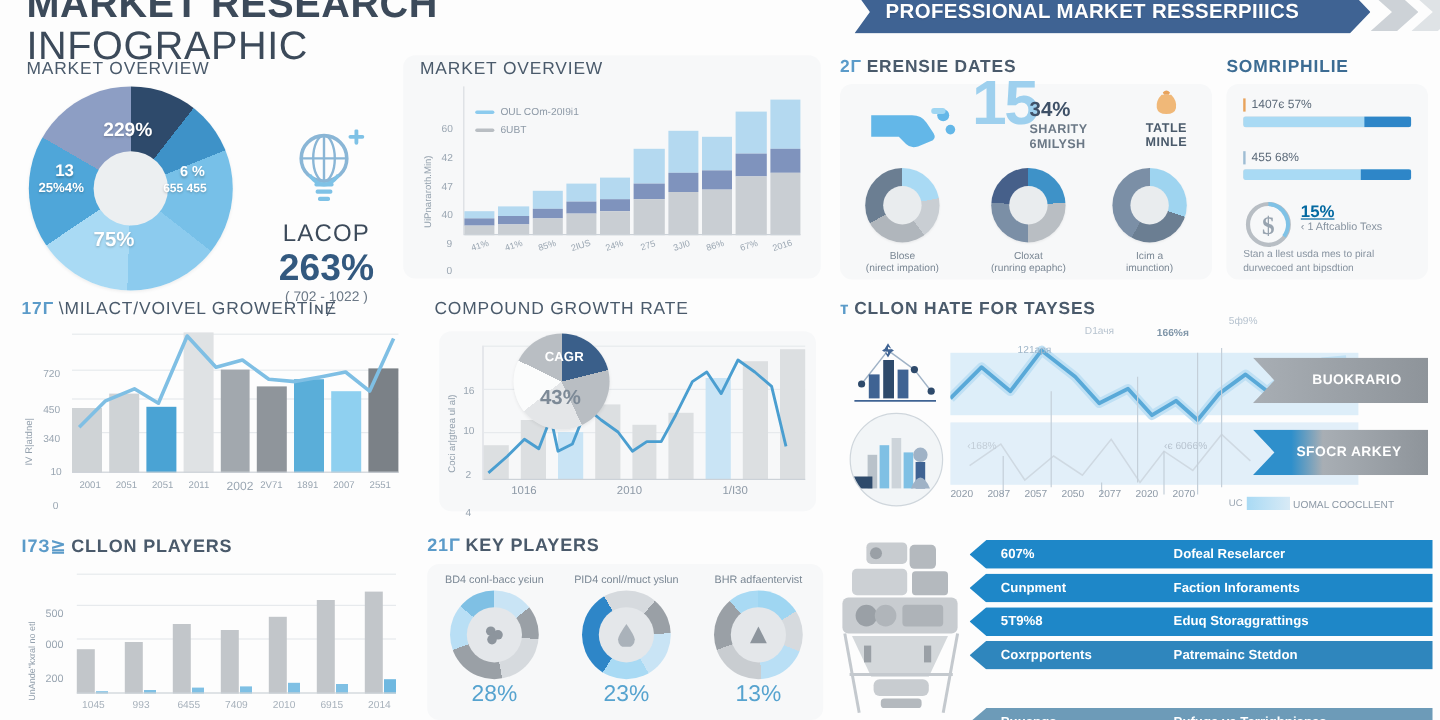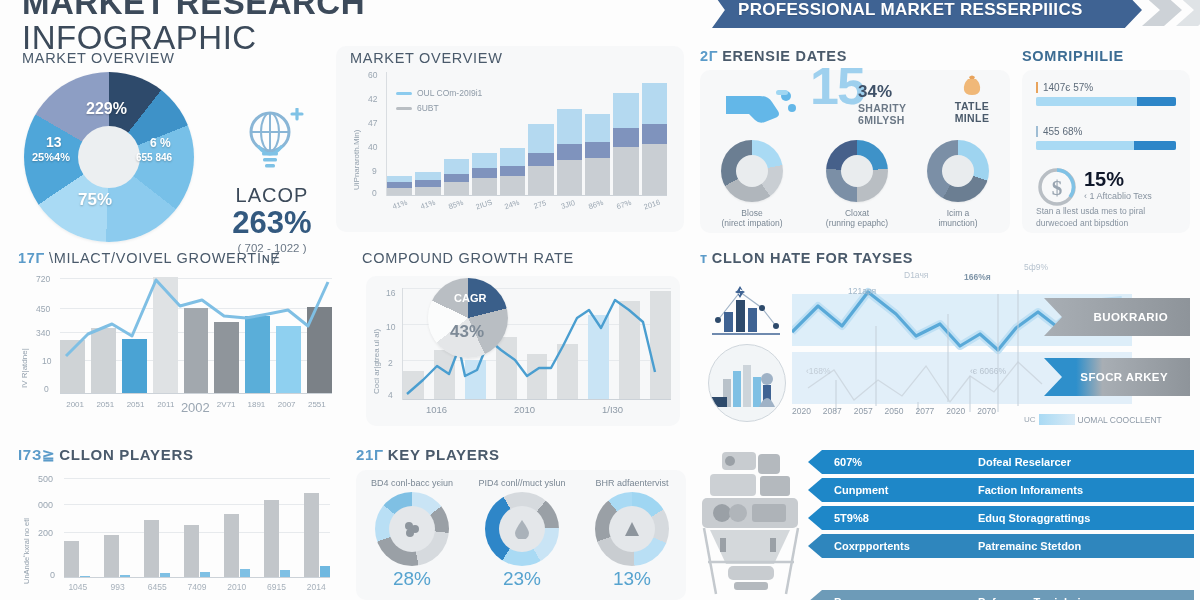--- a/index.html
+++ b/index.html
@@ -86,21 +86,21 @@
 
   
   .bulb-stat { position:absolute; text-align:center; width:130px; }
   .bulb-ico { width:64px; height:70px; margin:0 auto 6px; position:relative; }
   .stat-name { font-size:20px; letter-spacing:1px; color:#3c4a5a; }
   .stat-big { font-size:31px; font-weight:700; color:#33597f; line-height:1.05; }
   .stat-sub { font-size:11.5px; color:#6b7886; margin-top:2px; }
 
   
   .axis-lbl {
-    font-size:8.5px; color:#9aa6b2; position:absolute; white-space:nowrap;
+    font-size:8.5px; color:#9aa6b2; position:absolute; white-space:nowrap;margin-top:32px;
   }
   .axis-y-title {
     position:absolute; font-size:8px; color:#93a0ad;
     transform-origin: left top; transform: rotate(-90deg); white-space:nowrap;
   }
   .gridline { position:absolute; height:1px; background:#e7eaed; }
   .baseline { position:absolute; height:1px; background:#ccd2d8; }
 
   .bar { position:absolute; bottom:0; }
   .legend-row { position:absolute; display:flex; align-items:center; gap:5px; font-size:8.5px; color:#8e9aa7; }
@@ -151,21 +151,21 @@
     <div class="chev c2"></div>
   </div>
 
   <div class="panel" style="left:22px; top:50px; width:310px; height:190px;">
     <div class="sec-title">MARKET OVERVIEW</div>
 
     <div class="pie" style="left:2px; top:22px;">
       <div class="hole"></div>
       <div class="pie-lbl blurtext" style="left:62px; top:28px; font-size:16px;">229%</div>
       <div class="pie-lbl blurtext" style="left:126px; top:64px; font-size:12px;">6 %</div>
-      <div class="pie-lbl blurtext" style="left:112px; top:80px; font-size:10px;">655 846</div>
+      <div class="pie-lbl blurtext" style="left:112px; top:80px; font-size:10px;">655 455</div>
       <div class="pie-lbl blurtext" style="left:22px; top:62px; font-size:14px;">13</div>
       <div class="pie-lbl blurtext" style="left:8px; top:79px; font-size:11px;">25%4%</div>
       <div class="pie-lbl blurtext" style="left:54px; top:118px; font-size:17px;">75%</div>
     </div>
 
     <div class="bulb-stat" style="left:185px; top:58px;">
       <div class="bulb-ico">
         <svg width="64" height="70" viewBox="0 0 64 70">
           <circle cx="30" cy="24" r="19" fill="none" stroke="#8ab6d6" stroke-width="3"></circle>
           <ellipse cx="30" cy="24" rx="9" ry="19" fill="none" stroke="#8ab6d6" stroke-width="2"></ellipse>
@@ -363,21 +363,21 @@
       </div>
 
       <div style="position:absolute; left:14px; top:96px;">
         <svg width="42" height="42" viewBox="0 0 42 42">
           <circle cx="21" cy="21" r="17" fill="none" stroke="#b8bec4" stroke-width="3.5"></circle>
           <path d="M21 4 a17 17 0 0 1 13 27" fill="none" stroke="#7fc2e6" stroke-width="3.5"></path>
           <text x="21" y="29" font-size="21" font-weight="700" fill="#98a4b0" text-anchor="middle" font-family="Liberation Serif, serif">$</text>
         </svg>
       </div>
       <div style="position:absolute; left:62px; top:98px;">
-        <div style="font-size:20px; font-weight:600; color:#0f172a;">15%</div>
+        <div style="font-size:14px; font-weight:600; color:#0369a1;text-decoration:underline;">15%</div>
         <div style="font-size:9px; color:#8793a0;">‹ 1 Aftcablio Texs</div>
       </div>
       <div style="position:absolute; left:14px; top:136px; font-size:8.5px; color:#8793a0;">Stan a llest usda mes to piral</div>
       <div style="position:absolute; left:14px; top:148px; font-size:8.5px; color:#8793a0;">durwecoed ant bipsdtion</div>
     </div>
   </div>
 
   <div class="panel" style="left:18px; top:250px; width:320px; height:180px;">
     <div class="sec-title">
       <span class="pre">17Γ</span><span>\MILACT/VOIVEL GROWERTIɴɆ</span>
@@ -413,21 +413,21 @@
           <polyline points="6,80 28,58 52,48 72,60 96,4 120,30 142,24 164,40 186,42 208,38 228,34 248,50 268,6" fill="none" stroke="#7fbfe4" stroke-width="3" stroke-linejoin="round"></polyline>
         </svg>
         <div class="baseline" style="left:0; bottom:0; width:272px;"></div>
       </div>
 
       <div style="position:absolute; left:42px; top:124px; width:272px; display:flex;">
         <div style="flex:1; text-align:center; font-size:8px; color:#9aa6b2;">2001</div>
         <div style="flex:1; text-align:center; font-size:8px; color:#9aa6b2;">2051</div>
         <div style="flex:1; text-align:center; font-size:8px; color:#9aa6b2;">2051</div>
         <div style="flex:1; text-align:center; font-size:8px; color:#9aa6b2;">2011</div>
-        <div style="flex:1; text-align:left; font-size:13px; color:#9aa6b2;">2002</div>
+        <div style="flex:1; text-align:right; font-size:10px; color:#9aa6b2;">2002</div>
         <div style="flex:1; text-align:center; font-size:8px; color:#9aa6b2;">2V71</div>
         <div style="flex:1; text-align:center; font-size:8px; color:#9aa6b2;">1891</div>
         <div style="flex:1; text-align:center; font-size:8px; color:#9aa6b2;">2007</div>
         <div style="flex:1; text-align:center; font-size:8px; color:#9aa6b2;">2551</div>
       </div>
     </div>
   </div>
 
   <div class="panel" style="left:362px; top:250px; width:322px; height:180px;">
     <div class="sec-title">COMPOUND GROWTH RATE</div>

